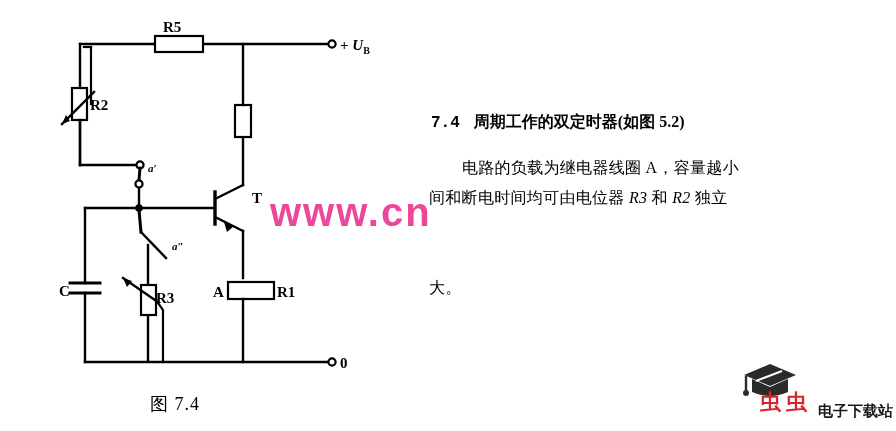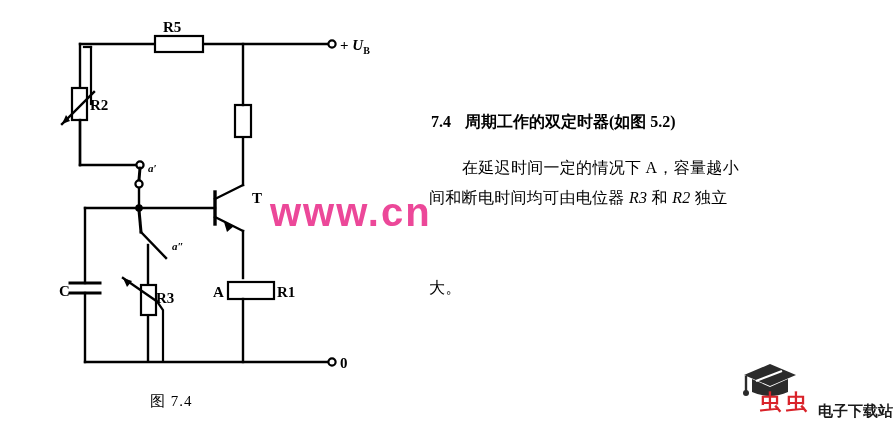--- a/index.html
+++ b/index.html
@@ -42,21 +42,21 @@
   }
   #circuit-svg {
     position: absolute;
     left: 0;
     top: 0;
   }
   .fig-caption {
     position: absolute;
     left: 150px;
     top: 392px;
-    font-size: 15px;
+    font-size: 18px;
     font-family: "Liberation Serif", serif;
     letter-spacing: 1px;
     white-space: nowrap;
   }
 
   
   #text-panel {
     position: absolute;
     left: 428px;
     top: 0;
@@ -86,21 +86,21 @@
     font-size: 16px;
     white-space: nowrap;
     letter-spacing: 0.3px;
   }
   .body-line.indent { text-indent: 0; }
   .ital {
     font-style: italic;
     font-family: "Liberation Serif", serif;
   }
   .lat {
-    font-family: Liberation Serif, serif;
+    font-family: Liberation Mono, monospace;
   }
   #line1 { top: 158px; padding-left: 33px; }
   #line2 { top: 188px; }
   #line3 { top: 218px; }
   #line4 { top: 248px; }
   #line5 { top: 278px; }
 
   
   #logo {
     position: absolute;
@@ -256,21 +256,21 @@
   <div class="fig-caption">图 7.4</div>
 </div>
 
 <div id="text-panel">
 
   <div class="section-title">
     <span class="num lat">7.4</span><span class="gap"></span><span>周期工作的双定时器</span><span>(如图 5.2)</span>
   </div>
 
   <div class="body-line indent" id="line1">
-    <span>在延迟时间一定的情况下 A</span><span>，容量越小</span>
+    <span>电路的负载为继电器线圈 A</span><span>，容量越小</span>
   </div>
 
   <div class="body-line" id="line2">
     <span>间和断电时间均可由电位器 </span><span class="ital">R3</span><span> 和 </span><span class="ital">R2</span><span> 独立</span>
   </div>
 
 
 
   <div class="body-line" id="line5">大。</div>
 </div>

